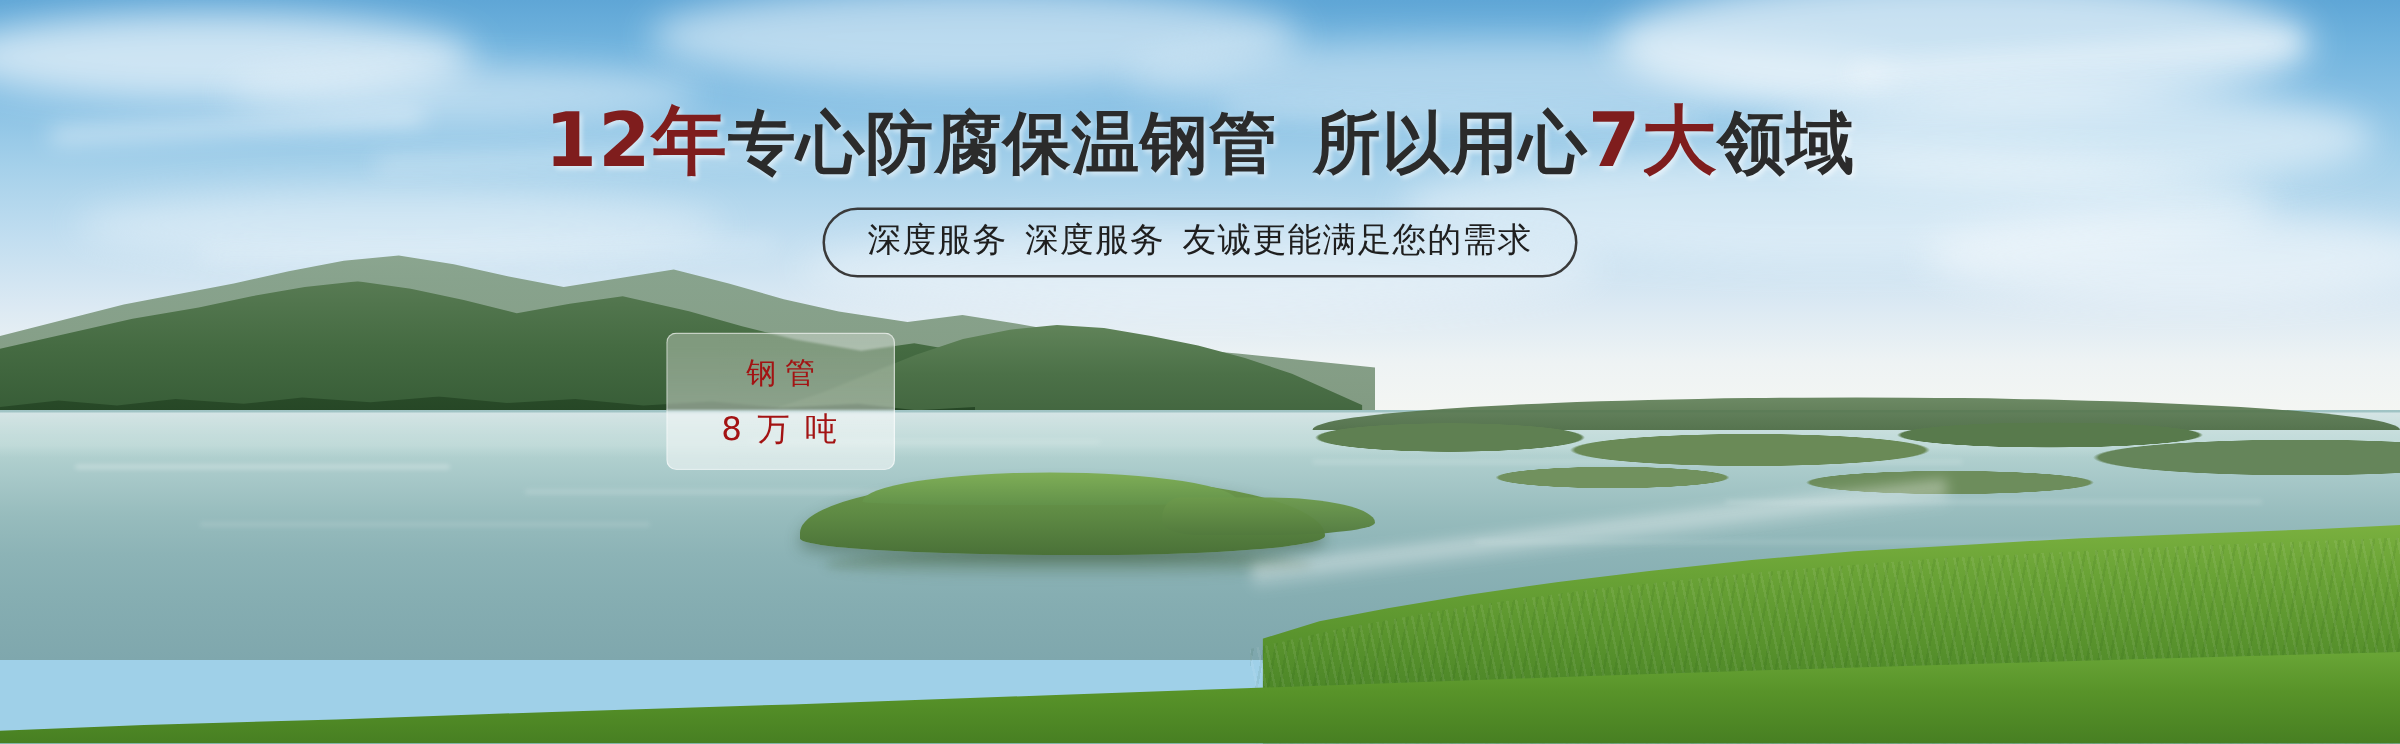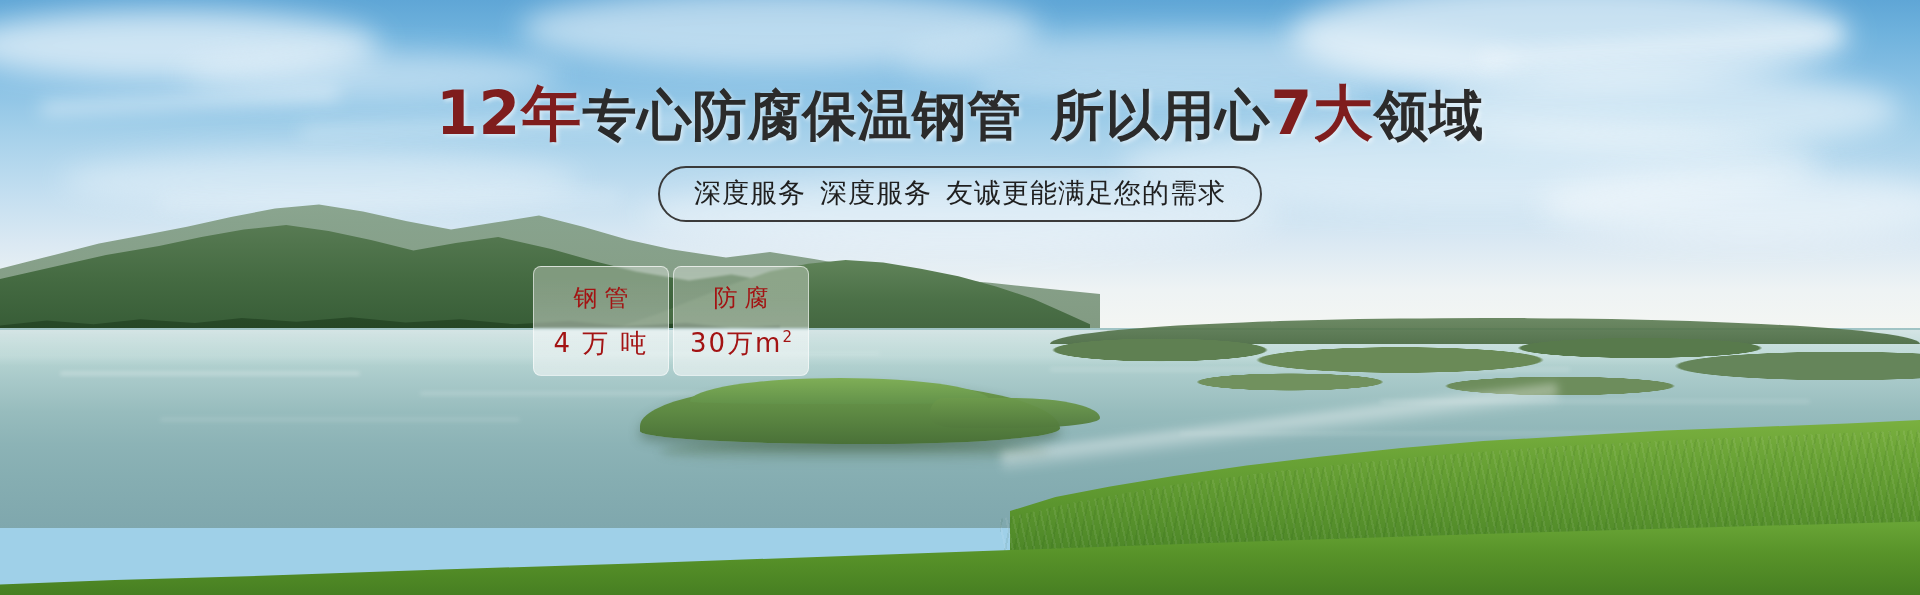--- a/index.html
+++ b/index.html
@@ -207,21 +207,21 @@
     background:transparent;
   }
   .pill .sp { display:inline-block; width:14px; }
 
   
   .cards {
     position:absolute; left:533px; top:266px;
     display:flex; gap:4px;
   }
   .card {
-    width:136px; height:110px;
+    width:183px; height:110px;
     background:linear-gradient(to bottom,rgba(255,255,255,.30),rgba(255,255,255,.52));
     border-radius:8px;
     border:1px solid rgba(255,255,255,.55);
     display:flex; flex-direction:column;
     align-items:center; justify-content:center;
     font-family:"DejaVu Sans","Liberation Sans",sans-serif;
     color:#a31313;
     backdrop-filter:blur(1px);
   }
   .card-label {
@@ -296,25 +296,21 @@
     </div>
 
     <div class="pill">
       <span>深度服务</span><span class="sp"></span><span>深度服务</span><span class="sp"></span><span>友诚更能满足您的需求</span>
     </div>
 
     <div class="cards">
 
       <div class="card">
         <div class="card-label">钢管</div>
-        <div class="card-value"><span>4 万 吨</span></div>
+        <div class="card-value"><span>8 万 吨</span></div>
       </div>
 
-      <div class="card">
-        <div class="card-label">防腐</div>
-        <div class="card-value"><span>30万m</span><sup>2</sup></div>
-      </div>
 
 
     </div>
 
   </div>
 </div>
 
 </body></html>

